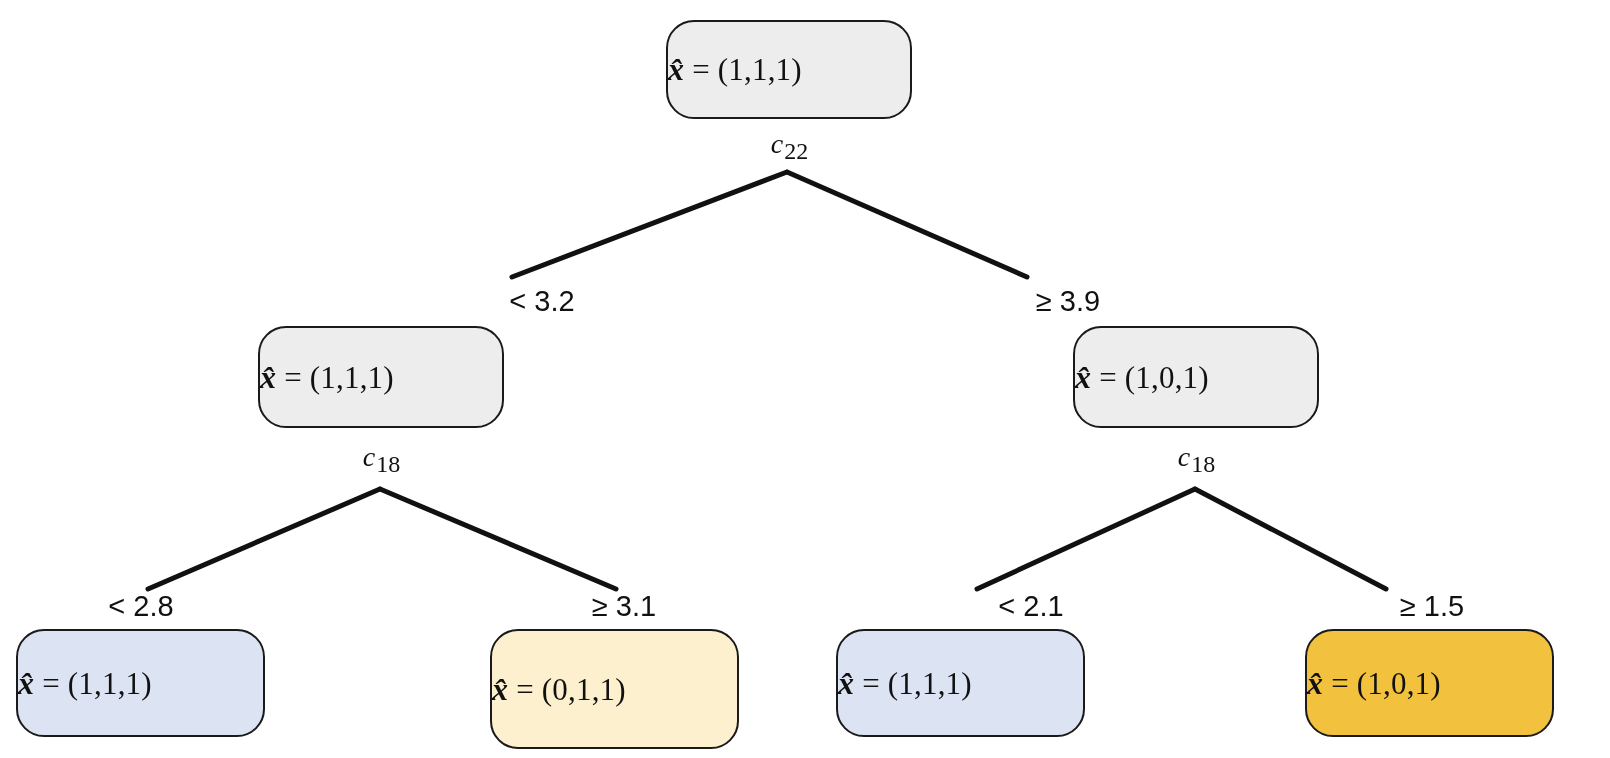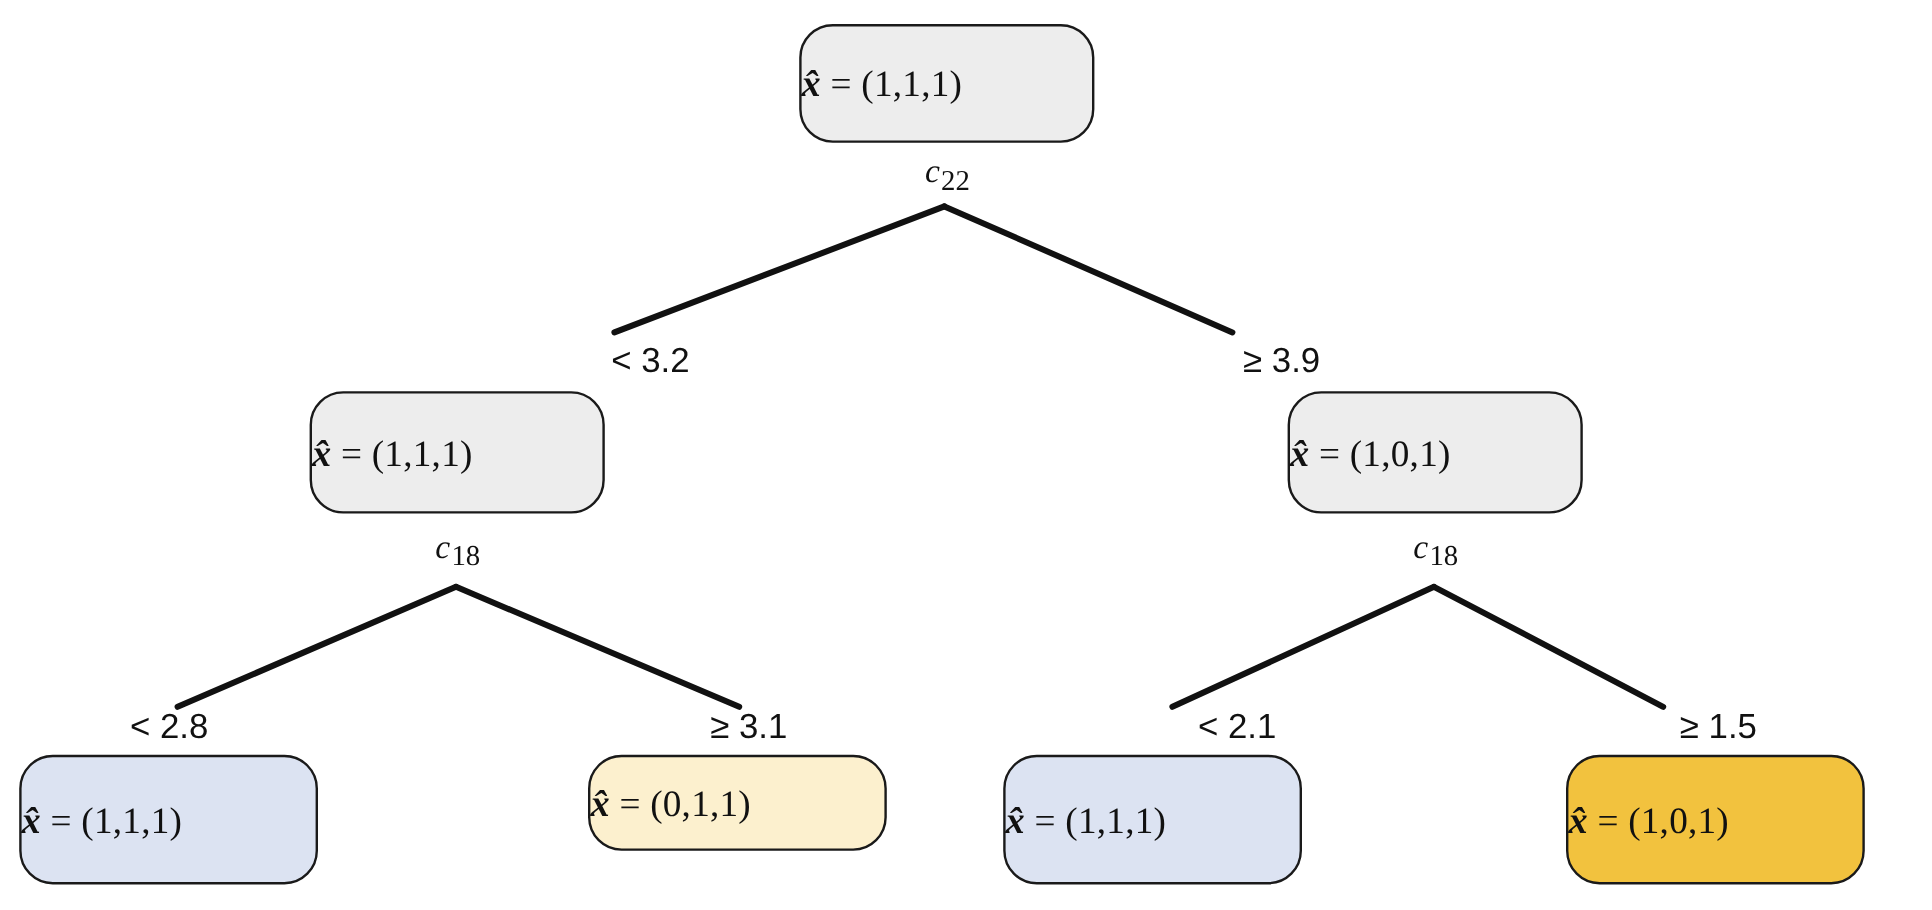--- a/index.html
+++ b/index.html
@@ -112,21 +112,21 @@
     </span>
   </div>
 
   <div class="node fill-blue" style="left:16px; top:629px; width:249px; height:108px;">
     <span class="node-label">
       <span class="vhat">x̂</span>
       <span>= (1,1,1)</span>
     </span>
   </div>
 
-  <div class="node fill-cream" style="left:490px; top:629px; width:249px; height:80px;">
+  <div class="node fill-cream" style="left:490px; top:629px; width:249px; height:120px;">
     <span class="node-label">
       <span class="vhat">x̂</span>
       <span>= (0,1,1)</span>
     </span>
   </div>
 
   <div class="node fill-blue" style="left:836px; top:629px; width:249px; height:108px;">
     <span class="node-label">
       <span class="vhat">x̂</span>
       <span>= (1,1,1)</span>

